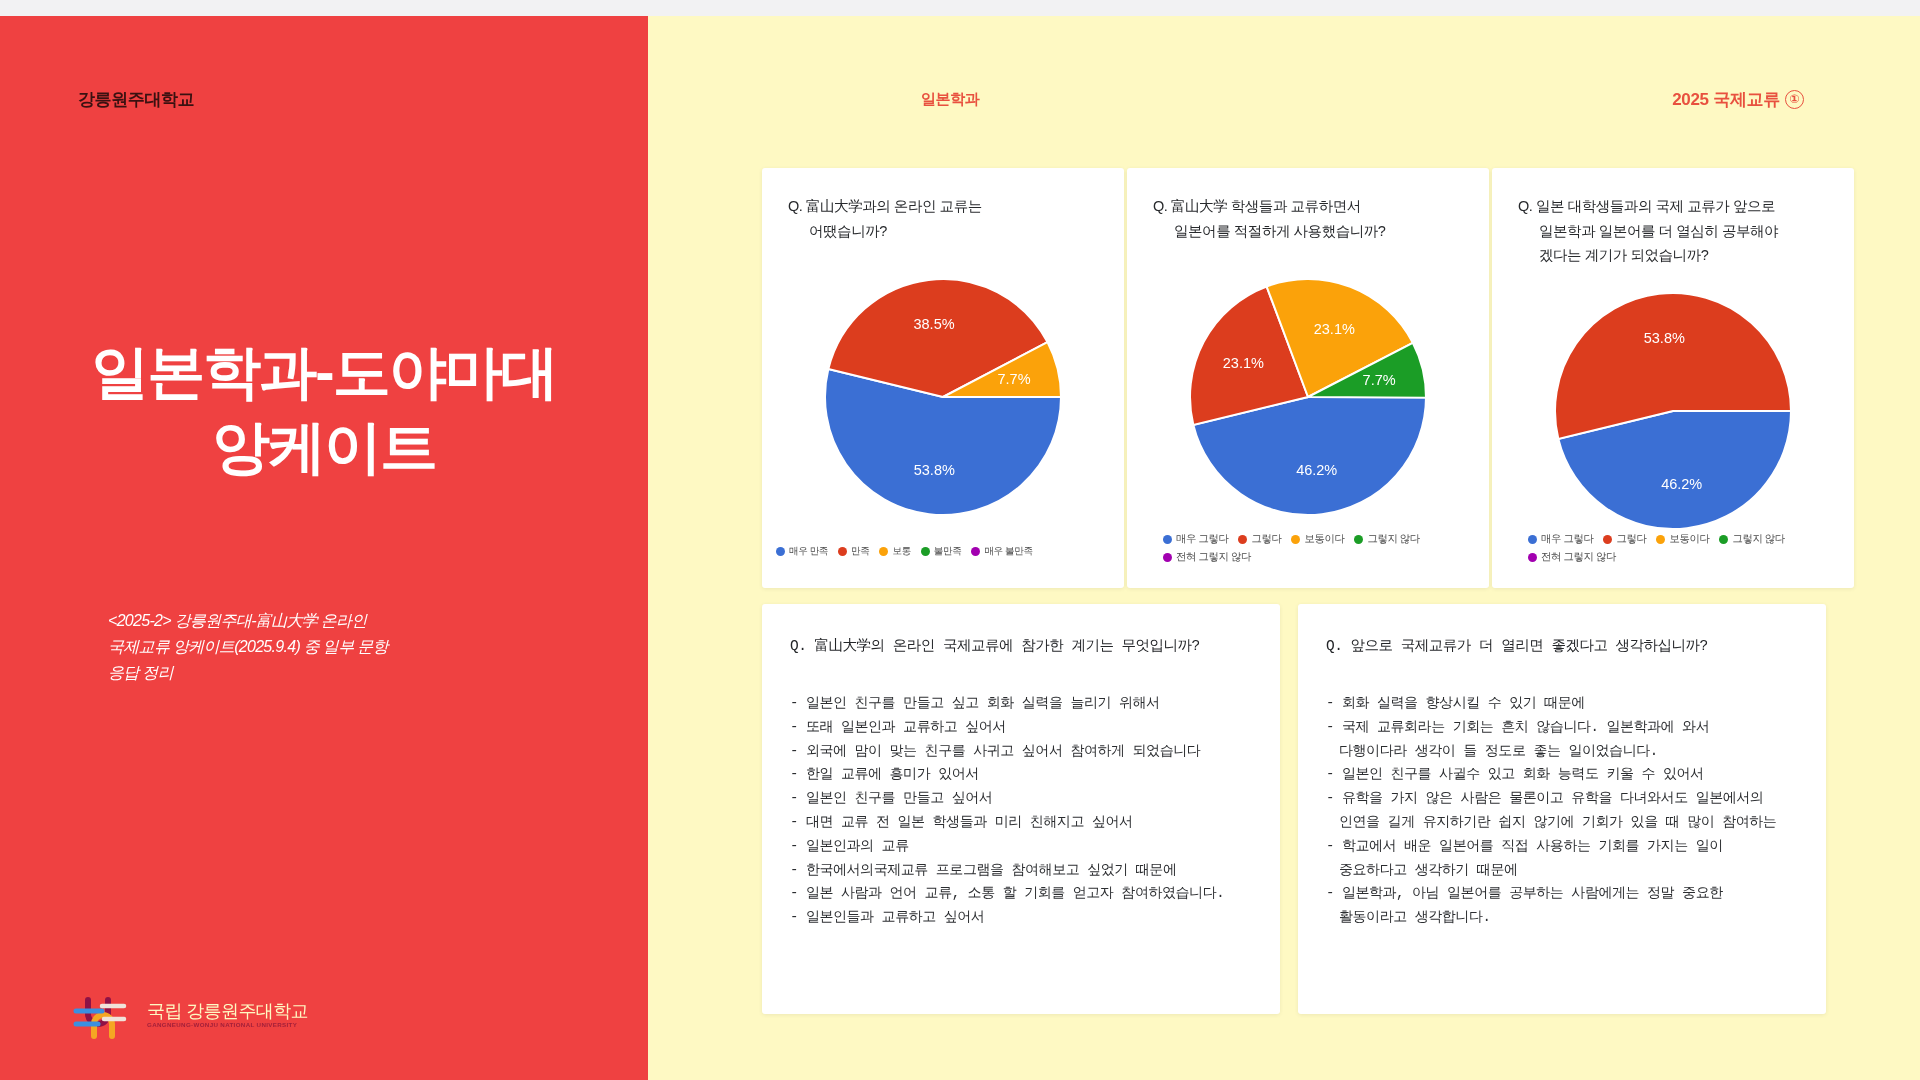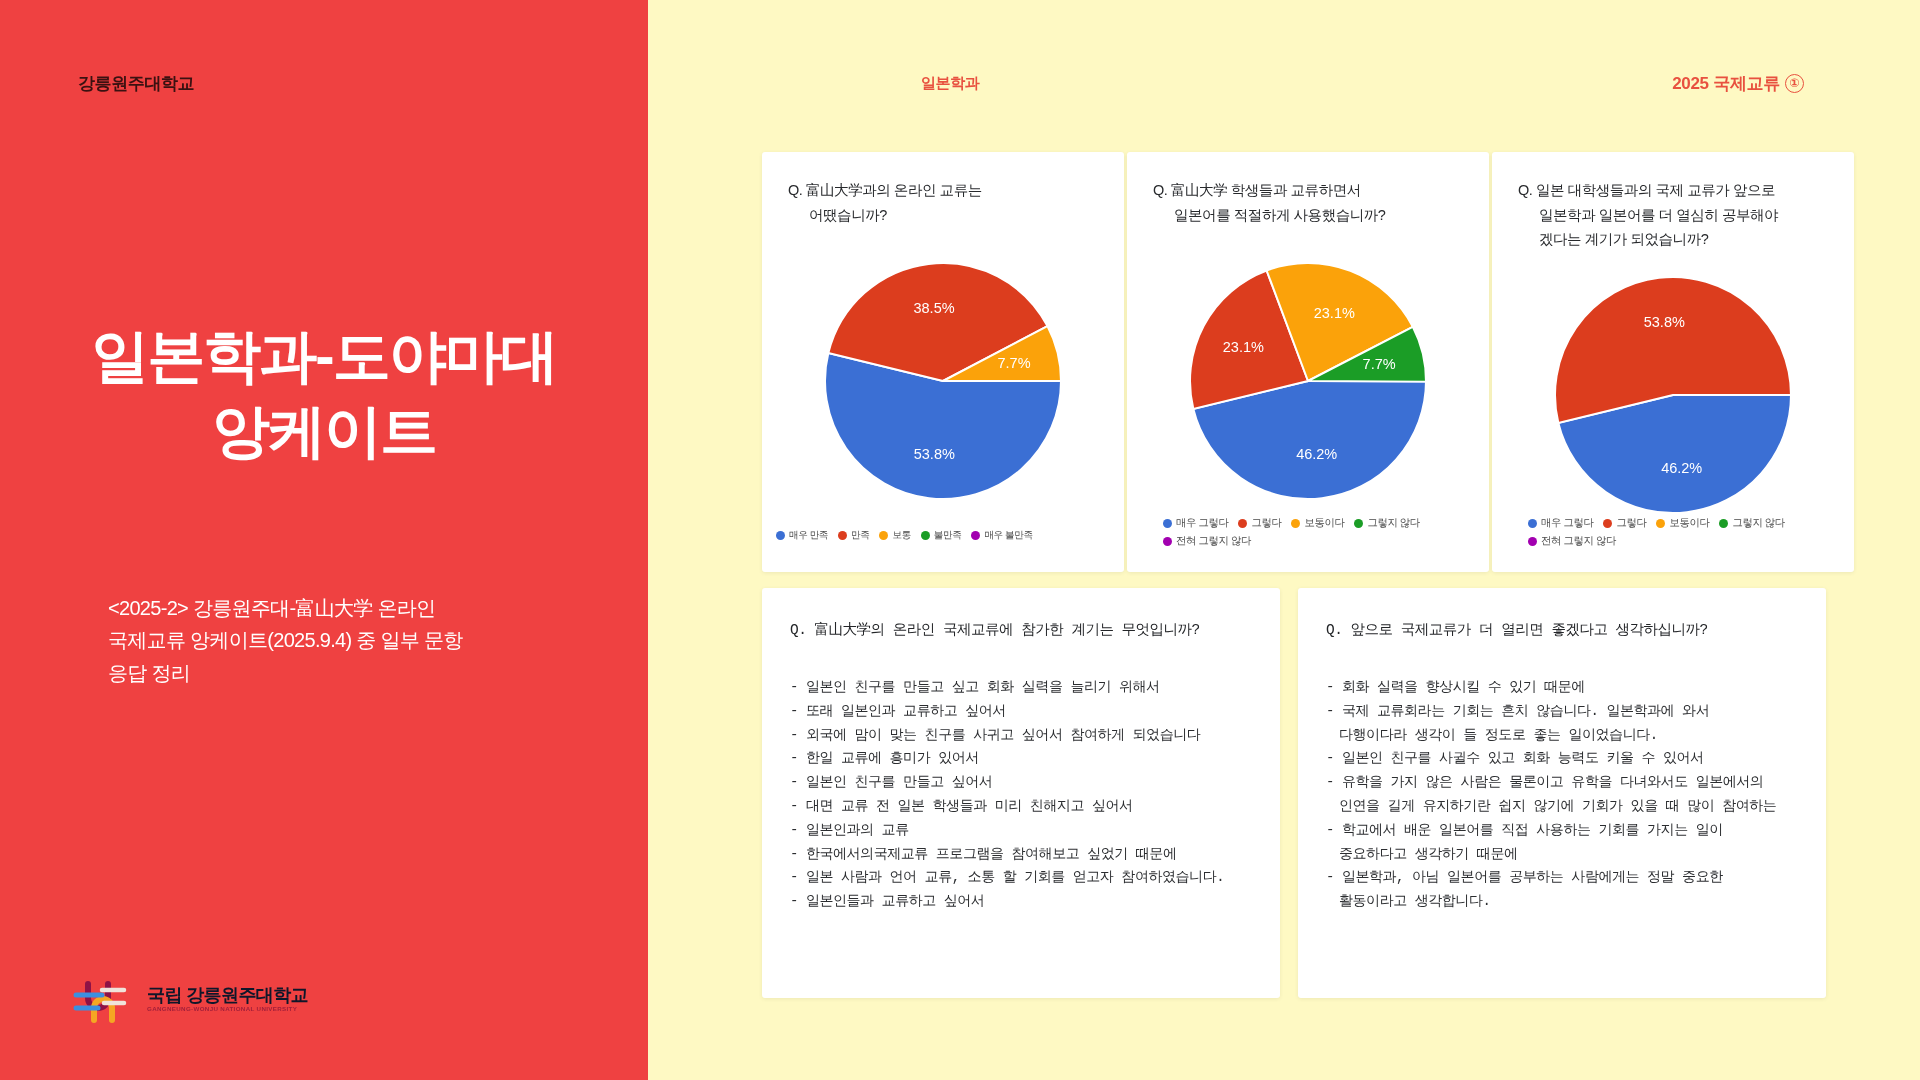--- a/index.html
+++ b/index.html
@@ -2,49 +2,50 @@
 <html><head>
 <meta charset="utf-8">
 <style>
   * { margin:0; padding:0; box-sizing:border-box; }
   html,body { width:1920px; height:1080px; overflow:hidden; }
   body {
     font-family:"Liberation Sans","DejaVu Sans",sans-serif;
     background:#f2f2f3;
     -webkit-font-smoothing:antialiased;
   }
-  #stage { position:relative; width:1920px; height:800px; }
+  #stage { position:relative; width:1920px; height:800px;margin-top:16px; }
 
   
   .left-panel{
     position:absolute; left:0; top:0; width:648px; height:1080px;
     background:#ef4141;
   }
   .brand-top{
     position:absolute; left:78px; top:72px;
     font-size:17px; font-weight:700; color:#3a1111; letter-spacing:-0.4px;
   }
   .hero-title{
     position:absolute; left:0px; top:318px; width:648px;
     text-align:center; color:#ffffff;
     font-size:58px; font-weight:800; line-height:1.30; letter-spacing:-2.0px;
   }
   .hero-title .ln{ display:block; }
   .hero-sub{
     position:absolute; left:108px; top:592px; width:500px;
-    color:#ffffff; font-size:20px; font-weight:500; line-height:1.62;
+    color:#ffffff; font-size:16px; font-weight:500; line-height:1.62;
     letter-spacing:-0.7px;
+    font-style:italic;
   }
   .hero-sub .ln{ display:block; }
 
   
   .logo-wrap{ position:absolute; left:72px; top:968px; display:flex; align-items:center; gap:13px;}
   .logo-mark{ width:62px; height:62px; position:relative; flex:0 0 auto;}
   .logo-text{ display:flex; flex-direction:column; gap:2px; }
-  .logo-kr{ font-size:18px; font-weight:700; color:#0f172a; letter-spacing:-0.6px; line-height:1;}
+  .logo-kr{ font-size:18px; font-weight:400; color:#fef9c3; letter-spacing:-0.6px; line-height:1;}
   .logo-en{ font-size:6.2px; font-weight:700; color:#a3203a; letter-spacing:0.35px; line-height:1;}
 
   
   .content{ position:absolute; left:648px; top:0; width:1272px; height:1080px; background:#fef9c3;}
   .hdr-dept{
     position:absolute; left:273px; top:74px;
     font-size:15px; font-weight:700; color:#e8513f; letter-spacing:-0.4px;
   }
   .hdr-right{
     position:absolute; right:116px; top:72px;

